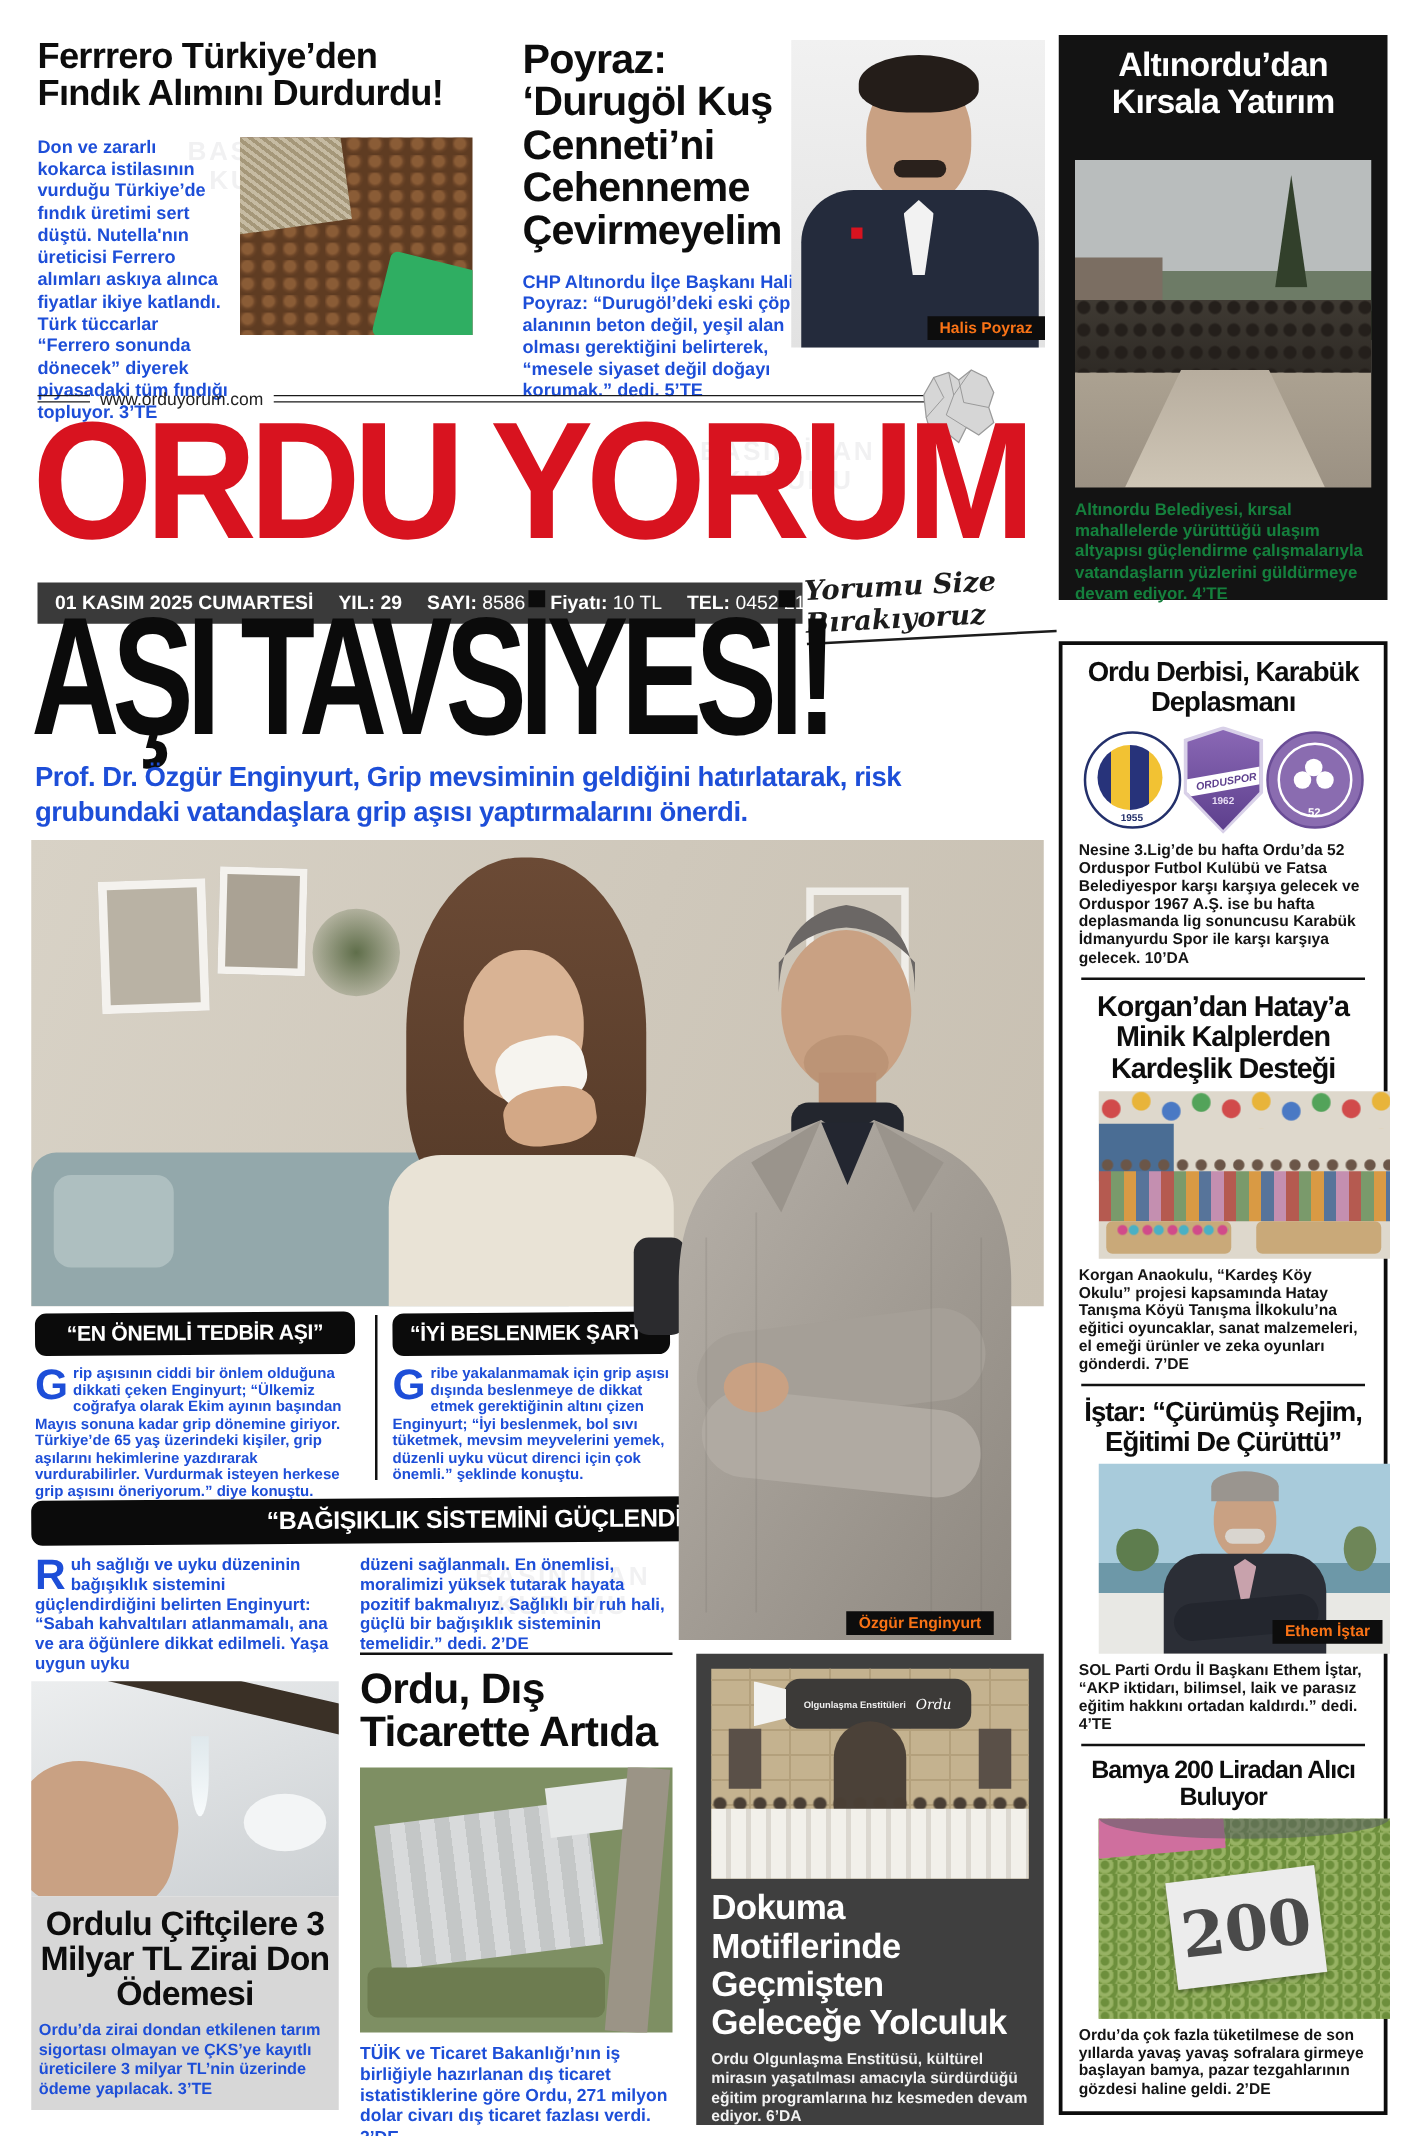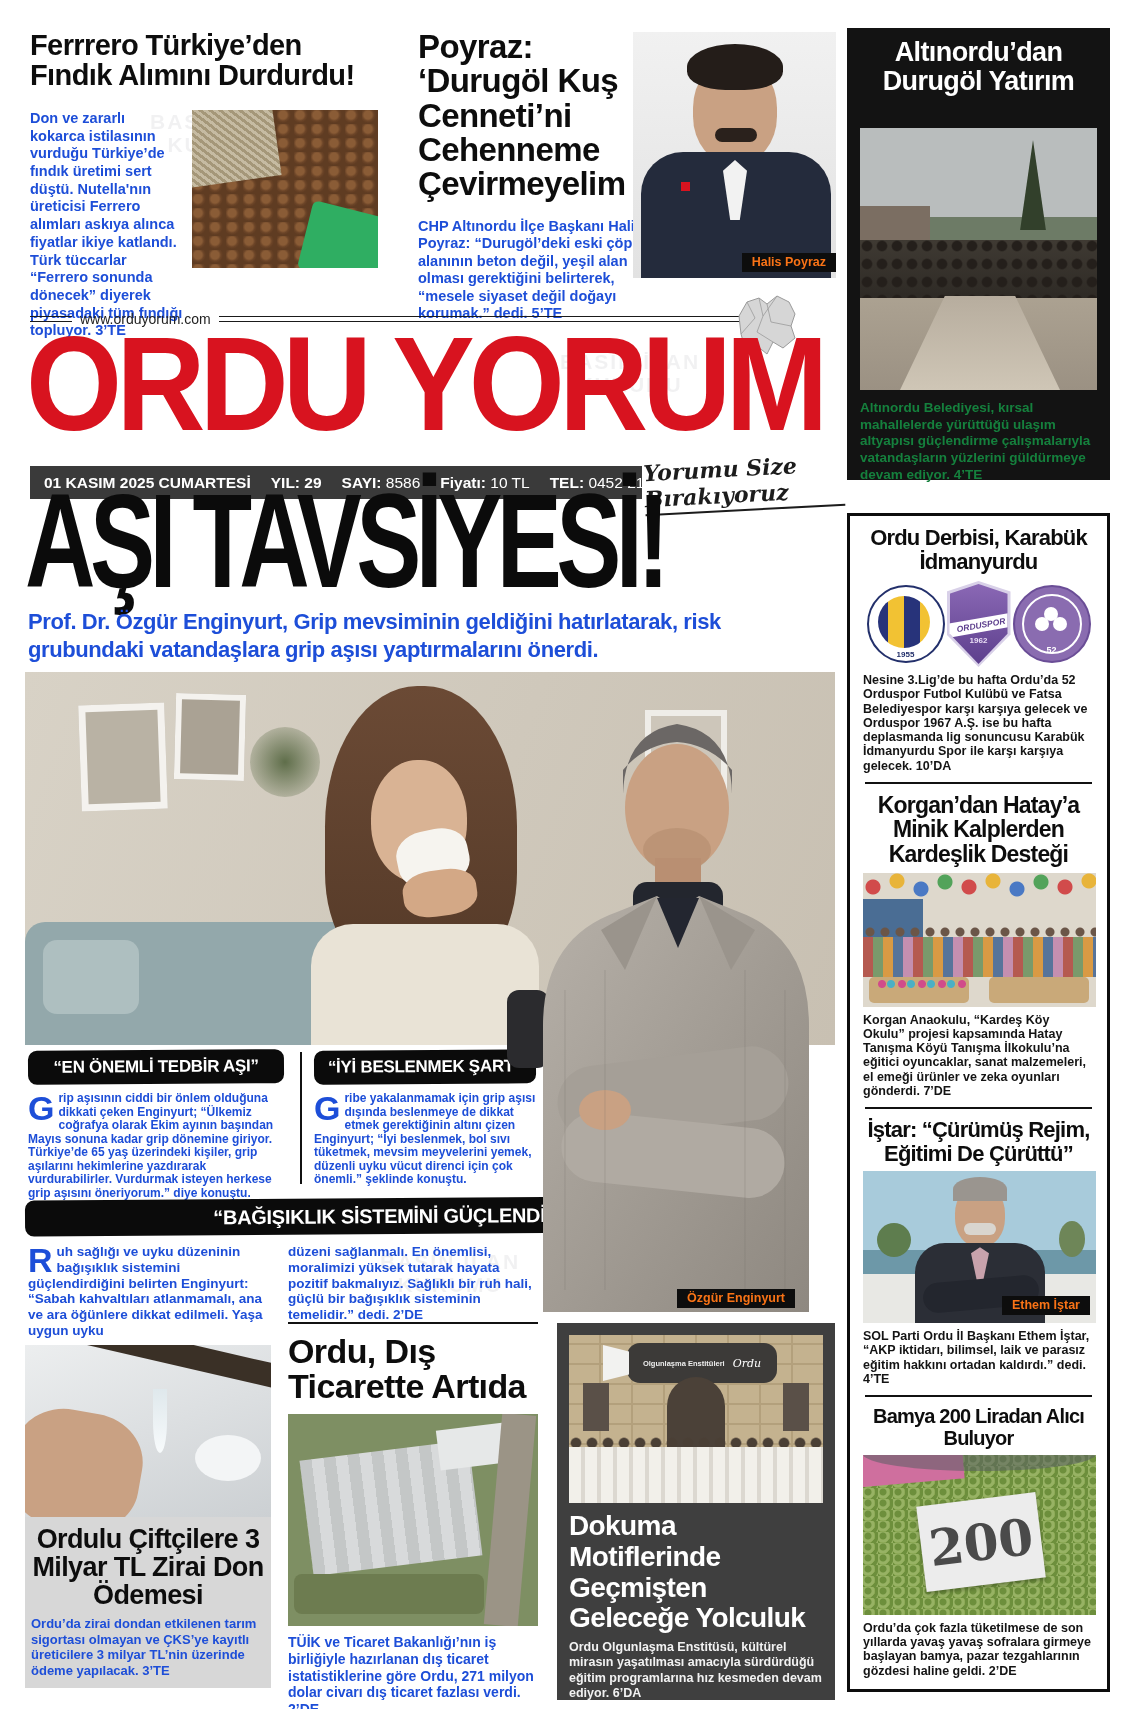--- a/index.html
+++ b/index.html
@@ -15,21 +15,21 @@
   .ban{position:absolute;background:#0b0b0b;color:#fff;font-weight:bold;text-align:center;
        border-radius:9px;display:flex;align-items:center;justify-content:center;
        letter-spacing:-0.3px;transform:rotate(-0.4deg);}
   .wm{position:absolute;opacity:0.07;font-weight:bold;color:#445;text-align:center;
       line-height:1.1;letter-spacing:2px;font-size:21px;pointer-events:none;}
   .rail{position:absolute;left:847px;top:513px;width:263px;height:1179px;border:3px solid #0d0d0d;
         background:#fff;box-sizing:border-box;padding:10px 13px;display:flex;flex-direction:column;}
   .rail h3{font-weight:bold;text-align:center;letter-spacing:-0.8px;line-height:1.07;color:#0d0d0d;}
   .rail .rbody{font-weight:bold;font-size:12.5px;line-height:1.14;color:#141414;}
   .rail hr{border:none;border-top:2px solid #111;margin:9px 2px;width:auto;}
-  .rphoto{position:relative;overflow:hidden;margin:6px 0 6px;}
+  .rphoto{position:relative;overflow:hidden;margin:6px 16px 6px;}
   .darkbox{background:#131313;color:#fff;box-sizing:border-box;}
   .dash{height:4px;border-top:1.5px solid #1a1a1a;border-bottom:1px solid #1a1a1a;}
   .drop::first-letter{float:left;font-size:34px;line-height:0.78;padding:3px 4px 0 0;font-weight:bold;}
 </style>
 </head>
 <body>
 
 <div class="page">
 
   <div class="wm" style="left:150px;top:110px;">
@@ -78,21 +78,21 @@
       <div class="abs" style="left:54px;top:12px;width:96px;height:46px;border-radius:50% 50% 40% 40%;background:#241d19;"></div>
       <div class="abs" style="left:82px;top:96px;width:42px;height:14px;border-radius:8px;background:#2a211c;"></div>
       <div class="abs" style="left:8px;top:120px;width:190px;height:130px;border-radius:42px 42px 0 0;background:#242b3c;"></div>
       <div class="abs" style="left:90px;top:128px;width:24px;height:60px;background:#f2f2f2;clip-path:polygon(50% 0,100% 18%,70% 100%,30% 100%,0 18%);"></div>
       <div class="abs" style="left:48px;top:150px;width:9px;height:9px;background:#d8131f;"></div>
       <div class="capn" style="right:0;bottom:6px;">Halis Poyraz</div>
     </div>
   </div>
 
   <div class="abs darkbox" style="left:847px;top:28px;width:263px;height:452px;padding:10px 12px;">
-    <h2 class="hl" style="font-size:27px;color:#fff;text-align:center;line-height:1.08;">Altınordu’dan Durugöl Yatırım</h2>
+    <h2 class="hl" style="font-size:27px;color:#fff;text-align:center;line-height:1.08;">Altınordu’dan Kırsala Yatırım</h2>
     <div class="ph" style="left:13px;top:100px;width:237px;height:262px;background:linear-gradient(#b9bdbd 0 34%,#6d7b66 34% 46%,#50603f 46% 55%,#b0a695 55%,#9b9183);">
       <div class="abs" style="left:150px;top:12px;width:46px;height:90px;background:#32402b;clip-path:polygon(50% 0,78% 100%,22% 100%);"></div>
       <div class="abs" style="left:0;top:78px;width:70px;height:50px;background:#7b6e62;"></div>
       <div class="abs" style="left:0;top:112px;width:237px;height:58px;
            background-image:radial-gradient(circle at 7px 6px,#241f1b 4.5px,rgba(0,0,0,0) 6px),linear-gradient(#3f3a33,#2e2a25);
            background-size:15px 18px,100% 100%;"></div>
       <div class="abs" style="left:40px;top:168px;width:160px;height:94px;background:linear-gradient(#b7ad9e,#cfc6b6);clip-path:polygon(28% 0,72% 0,100% 100%,0 100%);"></div>
     </div>
     <p class="bt" style="position:absolute;left:13px;top:372px;width:237px;font-size:13.5px;line-height:1.24;color:#15803d;">Altınordu Belediyesi, kırsal mahallelerde yürüttüğü ulaşım altyapısı güçlendirme çalışmalarıyla vatandaşların yüzlerini güldürmeye devam ediyor. 4’TE</p>
   </div>
@@ -215,21 +215,21 @@
       <div class="abs" style="left:34px;top:10px;width:26px;height:36px;background:#f2f2f0;clip-path:polygon(0 0,100% 18%,100% 82%,0 100%);"></div>
       <div class="abs" style="left:0;top:100px;width:254px;height:16px;background-image:radial-gradient(circle at 7px 8px,#4a3f35 4.5px,rgba(0,0,0,0) 6px);background-size:16px 16px;"></div>
       <div class="abs" style="left:0;top:112px;width:254px;height:56px;background:repeating-linear-gradient(90deg,#f2f0ea 0 12px,#dcd8d0 12px 16px);"></div>
     </div>
     <h2 class="hl" style="font-size:28px;color:#fff;margin-top:8px;line-height:1.1;">Dokuma Motiflerinde Geçmişten Geleceğe Yolculuk</h2>
     <p class="bt" style="font-size:12.5px;line-height:1.22;color:#f2f2f2;margin-top:6px;">Ordu Olgunlaşma Enstitüsü, kültürel mirasın yaşatılması amacıyla sürdürdüğü eğitim programlarına hız kesmeden devam ediyor. 6’DA</p>
   </div>
 
   <div class="rail">
 
-    <h3 style="font-size:22px;">Ordu Derbisi, Karabük İdmanyurdu</h3>
+    <h3 style="font-size:22px;">Ordu Derbisi, Karabük Deplasmanı</h3>
     <div style="display:flex;align-items:center;justify-content:center;gap:2px;margin:8px 0 6px;">
       <div style="width:74px;height:74px;border-radius:50%;background:#fff;border:2px solid #23306b;position:relative;flex:none;">
         <div style="position:absolute;left:9px;top:9px;width:52px;height:52px;border-radius:50%;
              background:linear-gradient(90deg,#27337a 0 20%,#f2c233 20% 50%,#27337a 50% 80%,#f2c233 80%);"></div>
         <div style="position:absolute;left:0;right:0;bottom:2px;text-align:center;font-size:8px;font-weight:bold;color:#23306b;">1955</div>
       </div>
       <div style="width:64px;height:86px;background:#d8d0e8;clip-path:polygon(50% 0,100% 12%,100% 62%,50% 100%,0 62%,0 12%);position:relative;flex:none;display:flex;align-items:center;justify-content:center;">
         <div style="width:58px;height:80px;background:linear-gradient(#8a68b5,#5d3f8d);clip-path:polygon(50% 0,100% 12%,100% 62%,50% 100%,0 62%,0 12%);position:relative;">
           <div style="position:absolute;left:-4px;top:34px;width:70px;height:14px;background:#fff;transform:rotate(-10deg);display:flex;align-items:center;justify-content:center;">
             <span style="font-size:8.5px;font-weight:bold;font-style:italic;color:#5d3f8d;">ORDUSPOR</span>

